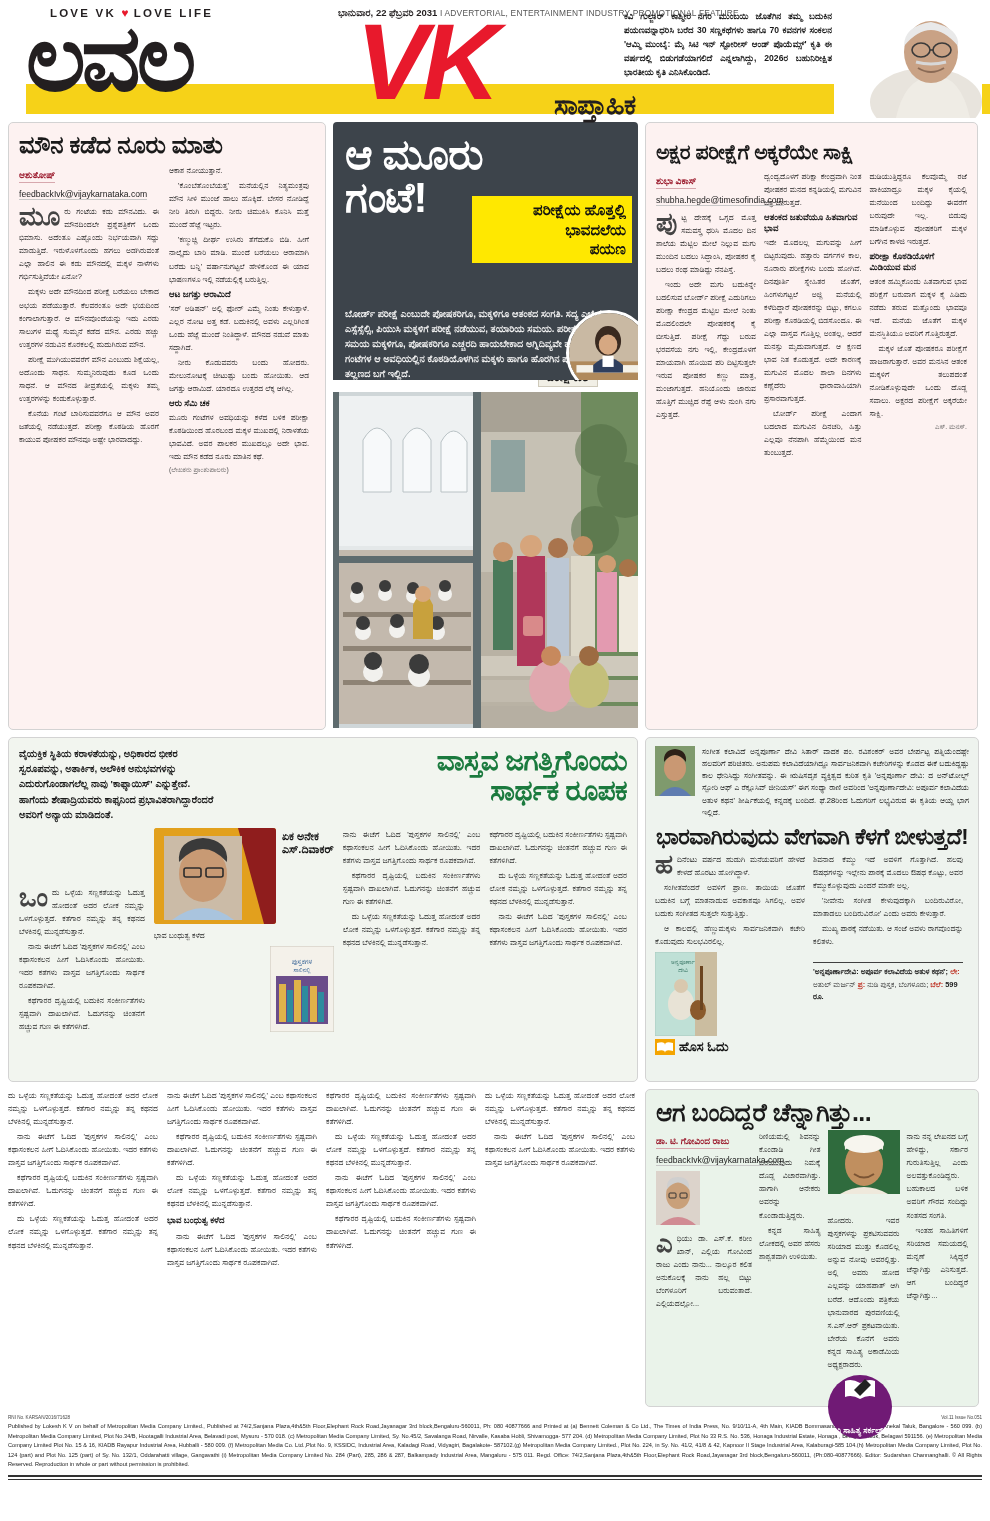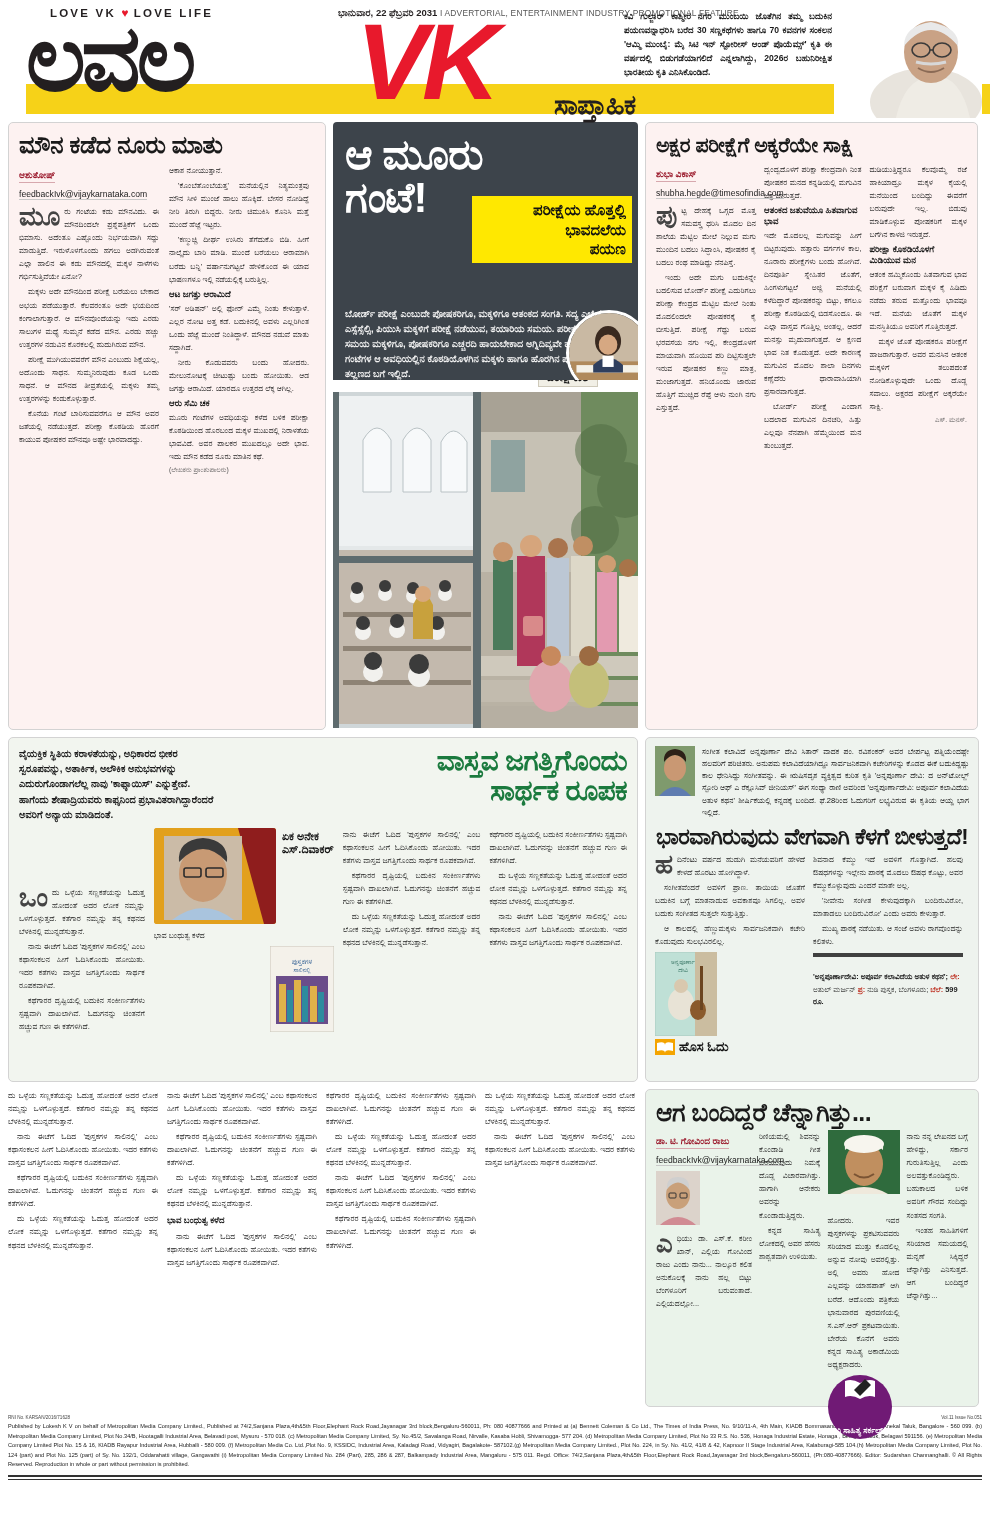--- a/index.html
+++ b/index.html
@@ -62,21 +62,21 @@
   .bodytext { font-size:7.6px; line-height:1.72; text-align:justify; color:#222; }
   .bodytext p { margin-bottom:2px; text-indent:9px; }
   .subhead { font-size:8.6px; font-weight:bold; color:#1a1a1a; margin:3px 0 2px; }
 
   .dropcap { float:left; font-size:26px; line-height:20px; font-weight:bold; color:#444; margin:1px 4px 0 0; }
 
   
   .top-section { display:flex; gap:7px; margin-top:4px; height:608px; }
   .col-left  { width:318px; background:#fdf2f1; border:1px solid #d3d3d3; border-radius:5px; padding:9px 10px; }
   .col-mid   { width:305px; position:relative; }
-  .col-right { width:333px; background:#fdf2f1; border:1px solid #d3d3d3; border-radius:5px; padding:11px 10px; }
+  .col-right { width:333px; background:#fdf2f1; border:1px solid #d3d3d3; border-radius:5px; padding:18px 10px; }
 
   .hl-left { font-size:24px; letter-spacing:-.4px; margin-bottom:7px; }
 
   
   .hero {
     background:#3d444b; color:#fff; border-radius:4px 4px 0 0;
     padding:12px 12px 10px; position:relative; height:258px; overflow:hidden;
   }
   .hero-title { font-size:42px; font-weight:bold; line-height:1.02; letter-spacing:-1px; color:#fff; }
   .hero-kicker {
@@ -491,21 +491,21 @@
             </svg>
             <span style="font-size:13px;font-weight:bold;color:#111;">ಹೊಸ ಓದು</span>
           </div>
         </div>
         <div style="width:150px;">
           <div class="bodytext">
             <p style="text-indent:0">ಶಿವನಾದ ಕೆಮ್ಮು ಇದೆ ಅವಳಿಗೆ ಗೊತ್ತಾಗಿದೆ. ಹಲವು ಔಷಧಗಳನ್ನು ಇಲ್ಲೇನು ಪಾಠಕ್ಕೆ ಮೊದಲು ಔಷಧ ಕೊಟ್ಟು, ಅವರ ಕೆಮ್ಮುಕೊಳ್ಳುವುದು ಎಂದರೆ ಮಾತೇ ಅಲ್ಲ.</p>
             <p>'ನೀವೇನು ಸಂಗೀತ ಕೇಳುವುದಕ್ಕಾಗಿ ಬಂದಿರುವಿರೋ, ಮಾತಾಡಲು ಬಂದಿರುವಿರೋ' ಎಂದು ಅವರು ಕೇಳುತ್ತಾರೆ.</p>
             <p>ಮುಖ್ಯ ಪಾಠಕ್ಕೆ ನಡೆಯಿತು. ಆ ಸಂಜೆ ಅವಳು ರಾಗವೊಂದನ್ನು ಕಲಿತಳು.</p>
           </div>
-          <div style="margin-top:5px; border-top:4px solid #404040; padding-top:14px;" class="bookbox">
+          <div style="margin-top:14px; border-top:1px solid #404040; padding-top:3px;" class="bookbox">
             <span style="font-weight:bold;color:#222;">'ಅನ್ನಪೂರ್ಣಾದೇವಿ: ಅಪೂರ್ವ ಕಲಾವಿದೆಯ ಅತುಳ ಕಥನ';</span>
             <b>ಲೇ:</b>
             <span>ಅತುಲ್ ಮರ್ಜನ್</span>
             <b>ಪ್ರ:</b>
             <span>ನುಡಿ ಪುಸ್ತಕ, ಬೆಂಗಳೂರು;</span>
             <b>ಬೆಲೆ:</b>
             <span style="font-weight:bold;">599 ರೂ.</span>
           </div>
         </div>
       </div>

